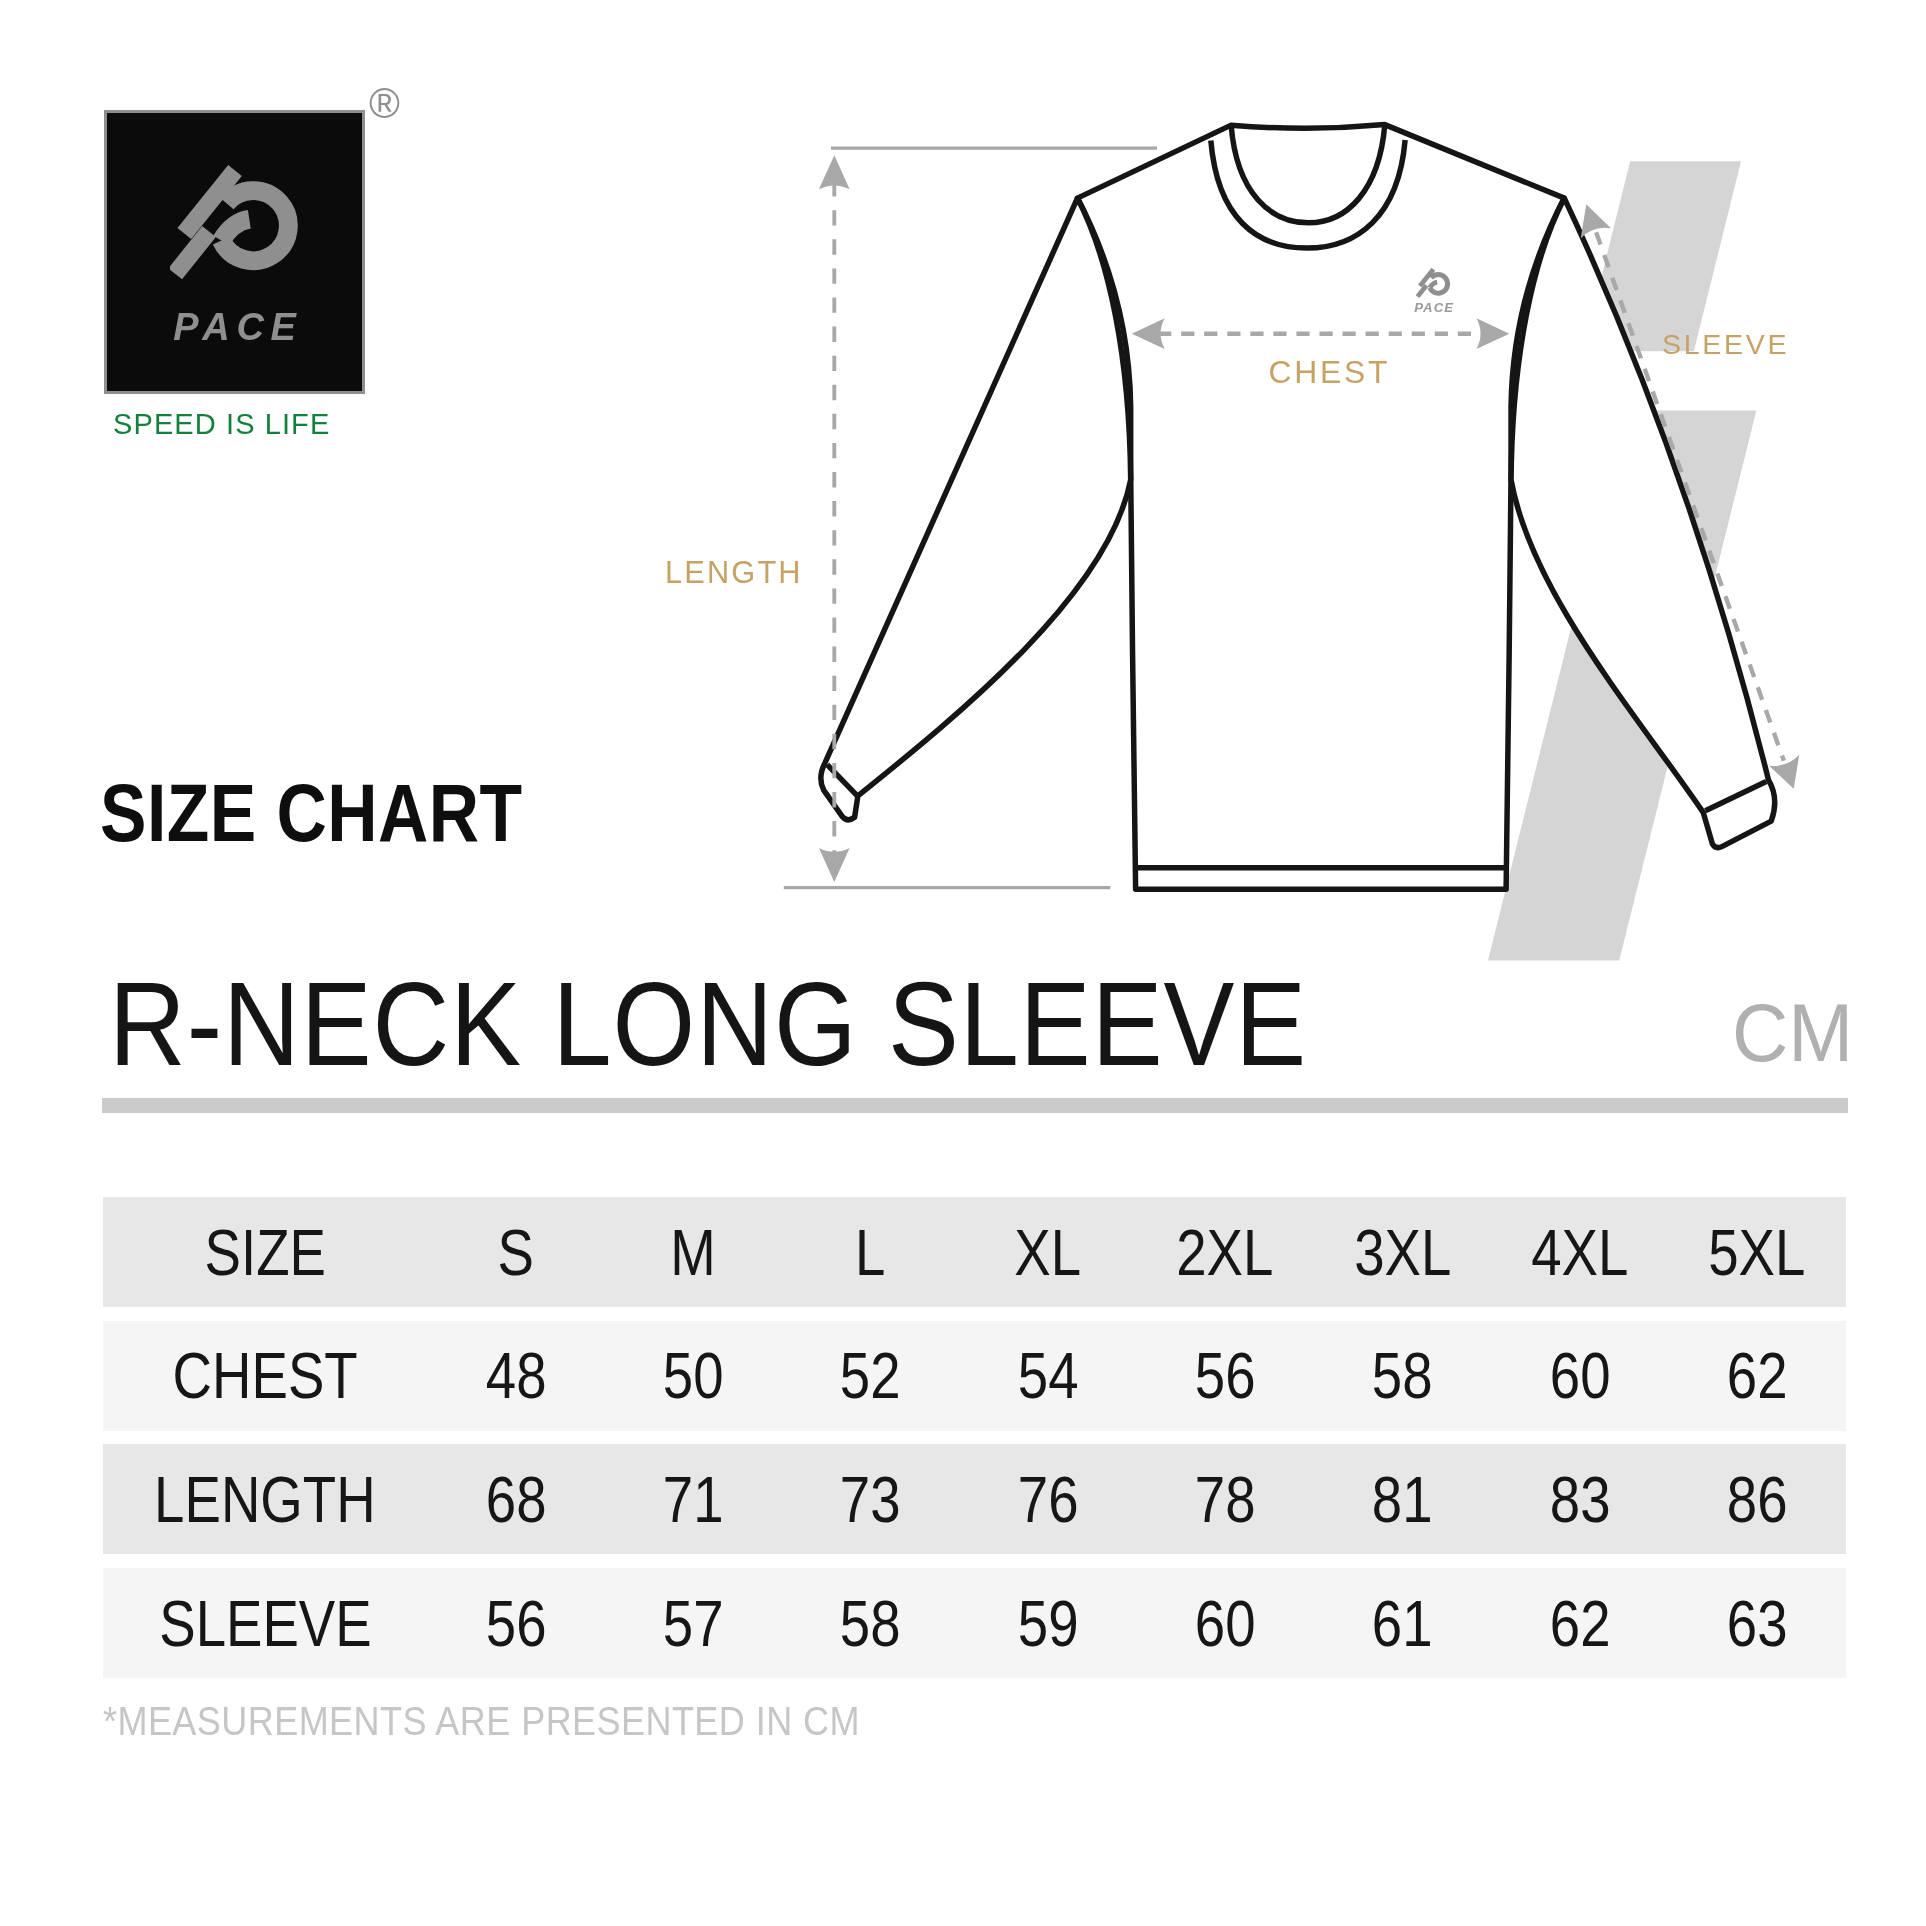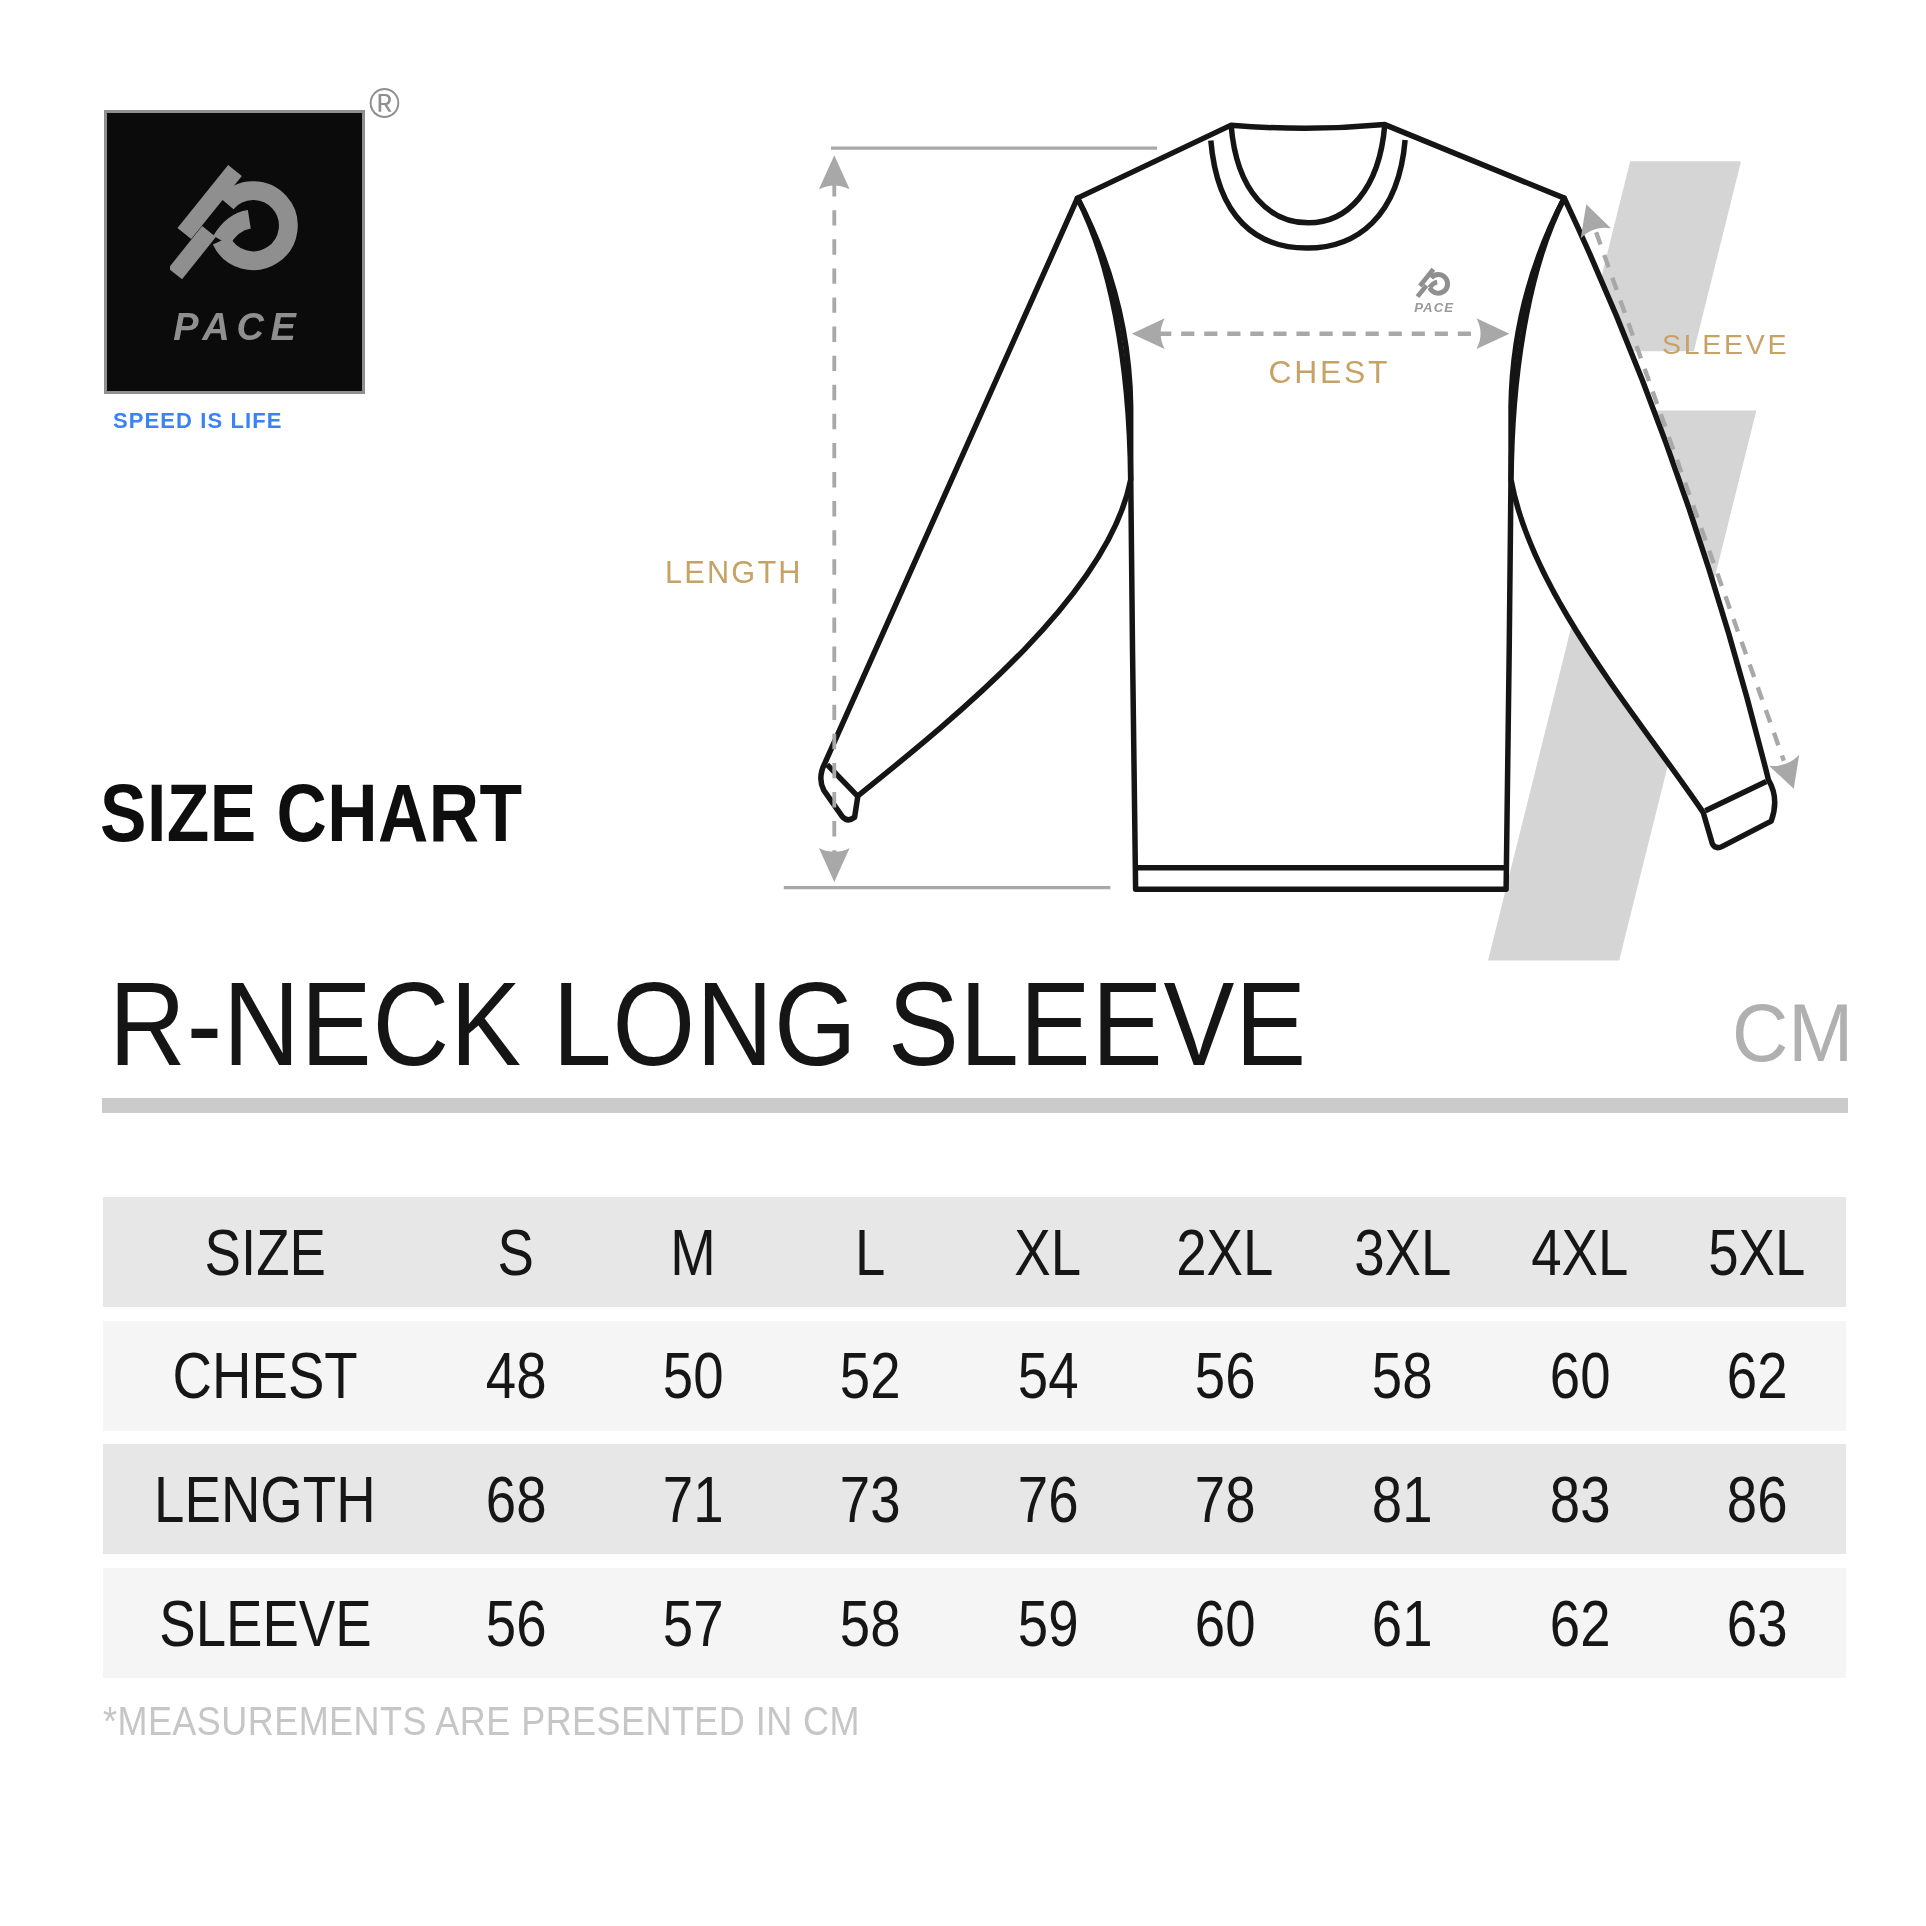--- a/index.html
+++ b/index.html
@@ -13,21 +13,21 @@
     left:104px;top:110px;width:261px;height:284px;
     background:#0b0b0b;border:3.3px solid #8f8f8f;box-sizing:border-box;
   }
   .logo-mark-svg{position:absolute;left:50%;top:36px;transform:translateX(-50%);}
   .logo-wordmark{
     position:absolute;left:0;right:0;bottom:42px;text-align:center;
     font-size:38px;font-weight:700;font-style:italic;letter-spacing:6.6px;
     color:#8f8f8f;text-indent:6.6px;
   }
   .reg-mark{left:369px;top:80px;font-size:42px;color:#8f8f8f;font-weight:400;}
-  .tagline{left:113px;top:408px;font-size:22px;font-weight:700;color:#3b82f6;letter-spacing:1.1px;}
+  .tagline{left:113px;top:408px;font-size:29px;font-weight:400;color:#15803d;letter-spacing:1.1px;}
   .section-heading{
     left:100px;top:766px;font-size:82px;font-weight:700;color:#0e0e0e;
     transform:scaleX(0.85);transform-origin:left top;white-space:nowrap;letter-spacing:0.5px;
   }
   
   .product-title{
     left:109px;top:965px;font-size:118px;font-weight:400;color:#151515;
     transform:scaleX(0.90);transform-origin:left top;white-space:nowrap;letter-spacing:1.1px;line-height:1;
   }
   .unit-label{

